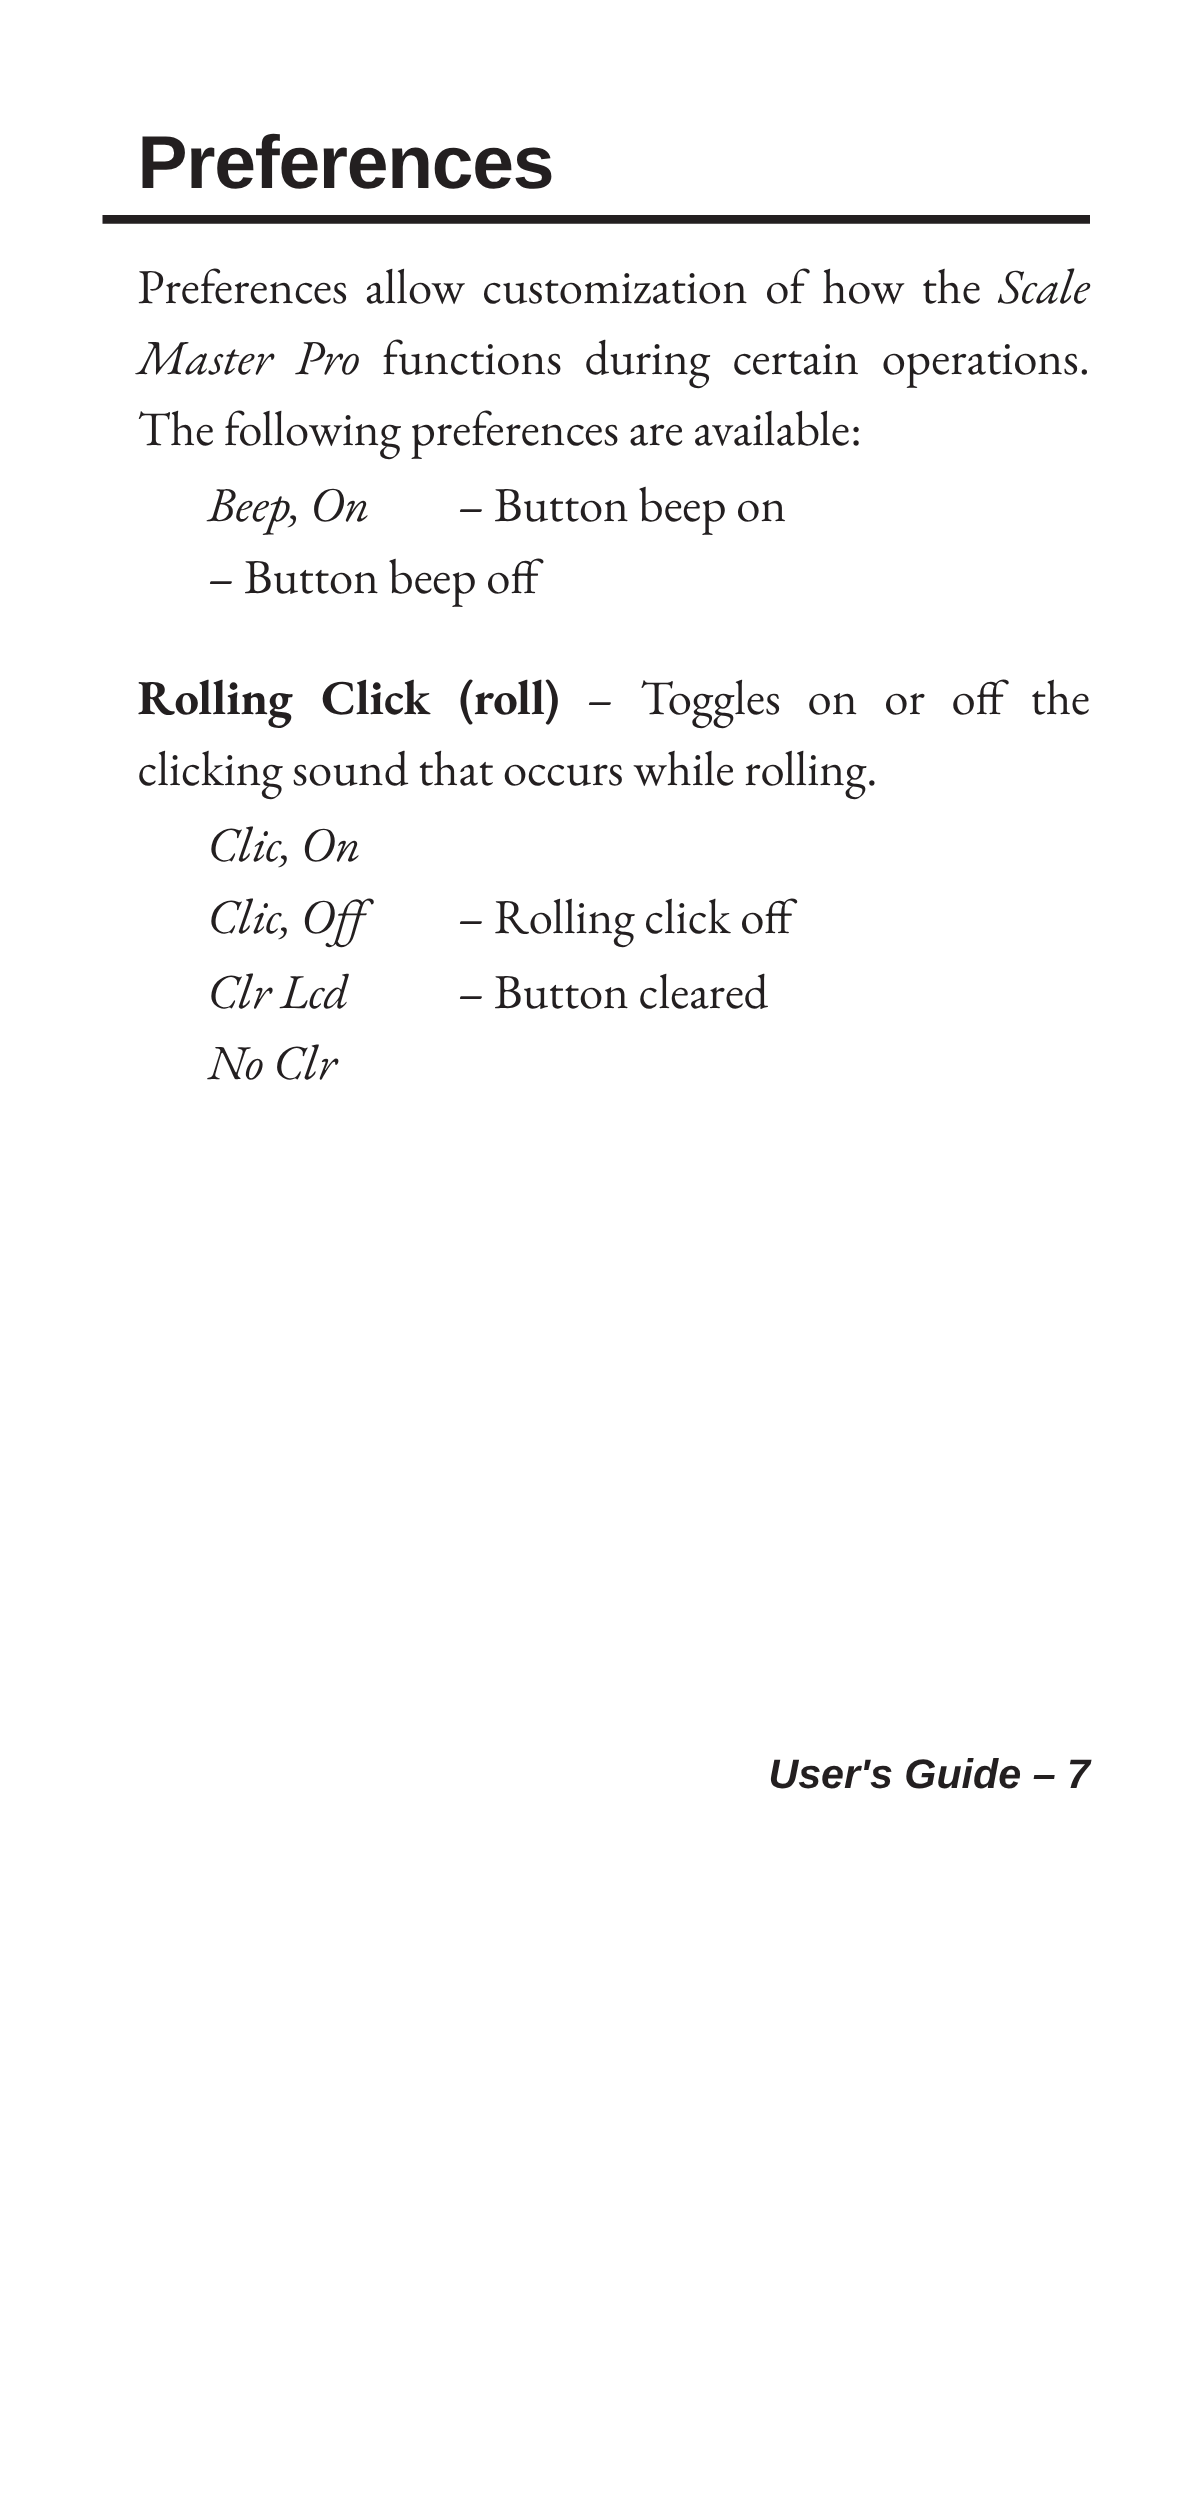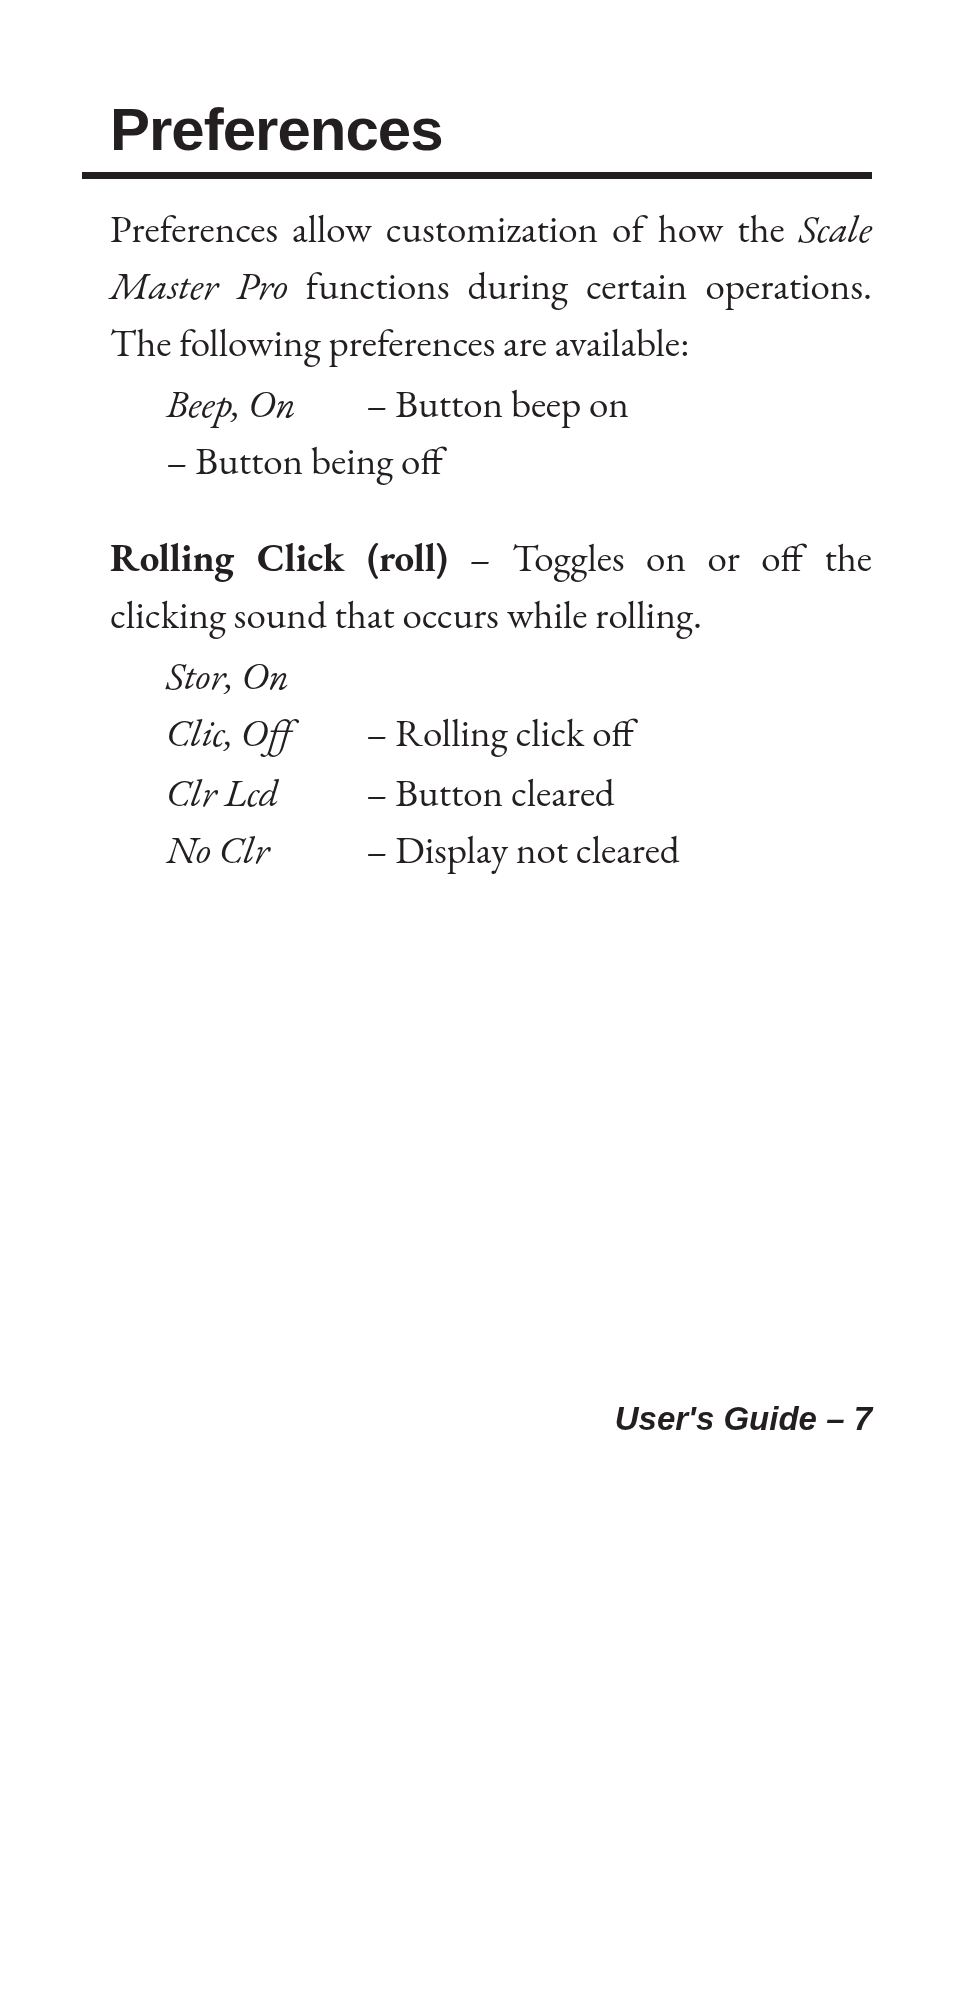--- a/index.html
+++ b/index.html
@@ -77,42 +77,41 @@
   <p class="intro">
     <span>Preferences allow customization of how the </span><span class="product">Scale Master Pro</span><span> functions during certain operations. The following preferences are available:</span>
   </p>
 
   <div class="options">
     <div class="opt-row">
       <span class="opt-name">Beep, On</span>
       <span class="opt-desc">– Button beep on</span>
     </div>
     <div class="opt-row">
-      <span class="opt-desc">– Button being off</span>
+      <span class="opt-desc">– Button beep off</span>
     </div>
   </div>
 
   <p class="section">
     <span class="title">Rolling Click (roll)</span><span> – Toggles on or off the clicking sound that occurs while rolling.</span>
   </p>
   <div class="options">
     <div class="opt-row">
-      <span class="opt-name">Stor, On</span>
+      <span class="opt-name">Clic, On</span>
     </div>
     <div class="opt-row">
       <span class="opt-name">Clic, Off</span>
       <span class="opt-desc">– Rolling click off</span>
     </div>
   </div>
 
   <div class="options">
     <div class="opt-row">
       <span class="opt-name">Clr Lcd</span>
       <span class="opt-desc">– Button cleared</span>
     </div>
     <div class="opt-row">
       <span class="opt-name">No Clr</span>
-      <span class="opt-desc">– Display not cleared</span>
     </div>
   </div>
 
   <div class="footer">User's Guide – 7</div>
 </div>
 
 </body></html>

